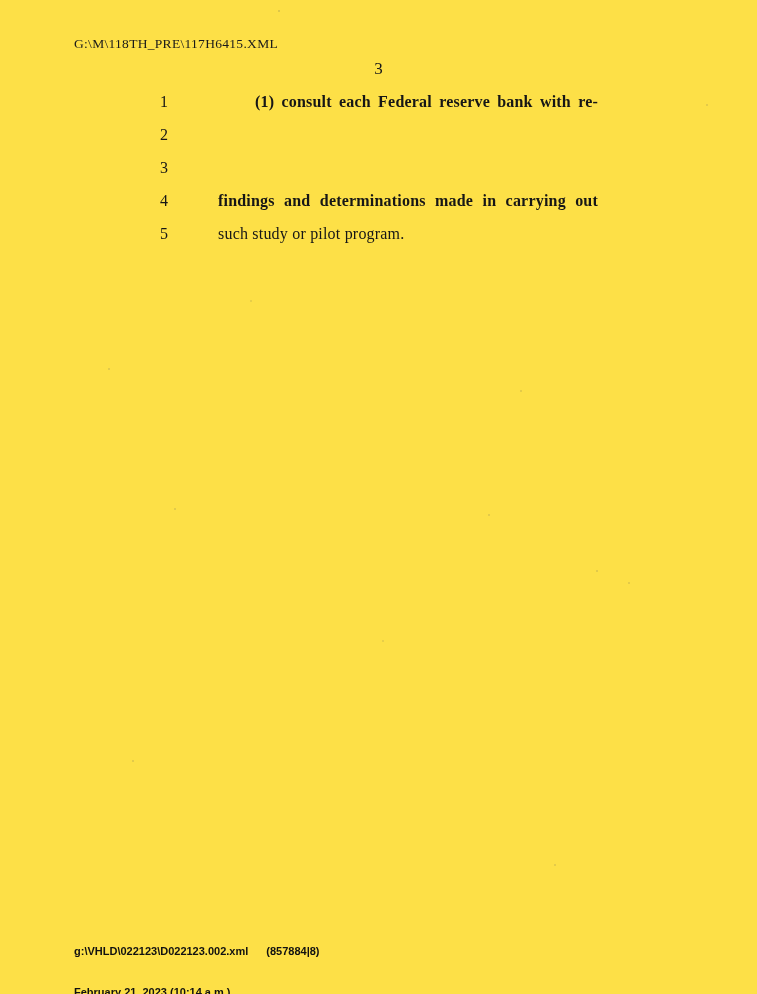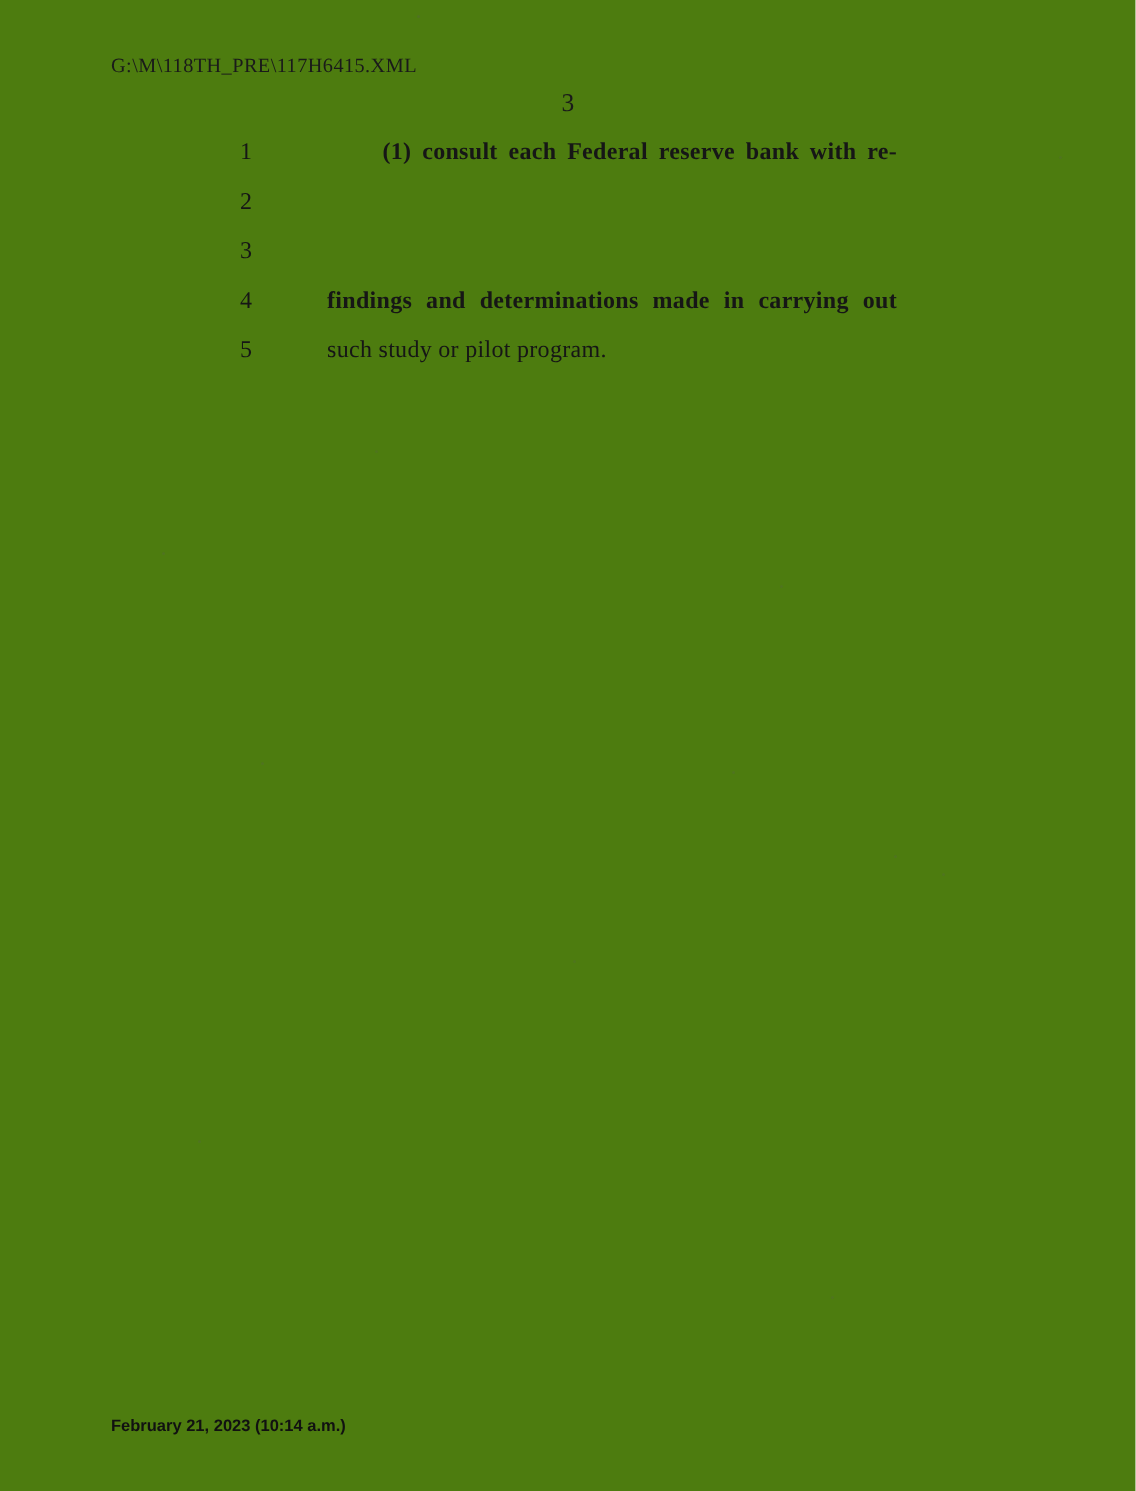--- a/index.html
+++ b/index.html
@@ -1,21 +1,21 @@
 <!DOCTYPE html>
 <html><head>
 <meta charset="utf-8">
 <style>
   * { margin: 0; padding: 0; box-sizing: border-box; }
   html, body { background: #ffffff; }
   .page {
     position: relative;
     width: 757px;
     height: 994px;
-    background: #4d7c0f;
+    background: #fde047;
     overflow: hidden;
     color: #1b1b1b;
   }
   .header-path {
     position: absolute;
     left: 74px;
     top: 36px;
     font-family: "Liberation Serif", "DejaVu Serif", serif;
     font-size: 13.5px;
     letter-spacing: 0.3px;
@@ -115,18 +115,19 @@
       <span class="line-num">4</span>
       <span class="line-text justify">findings and determinations made in carrying out</span>
     </div>
     <div class="line-row">
       <span class="line-num">5</span>
       <span class="line-text">such study or pilot program.</span>
     </div>
   </div>
 
   <div class="footer">
+    <div><span>g:\VHLD\022123\D022123.002.xml</span><span class="doc-id">(857884|8)</span></div>
     <div>February 21, 2023 (10:14 a.m.)</div>
   </div>
 
   <div class="scan-noise"></div>
 
 </div>
 
 </body></html>

